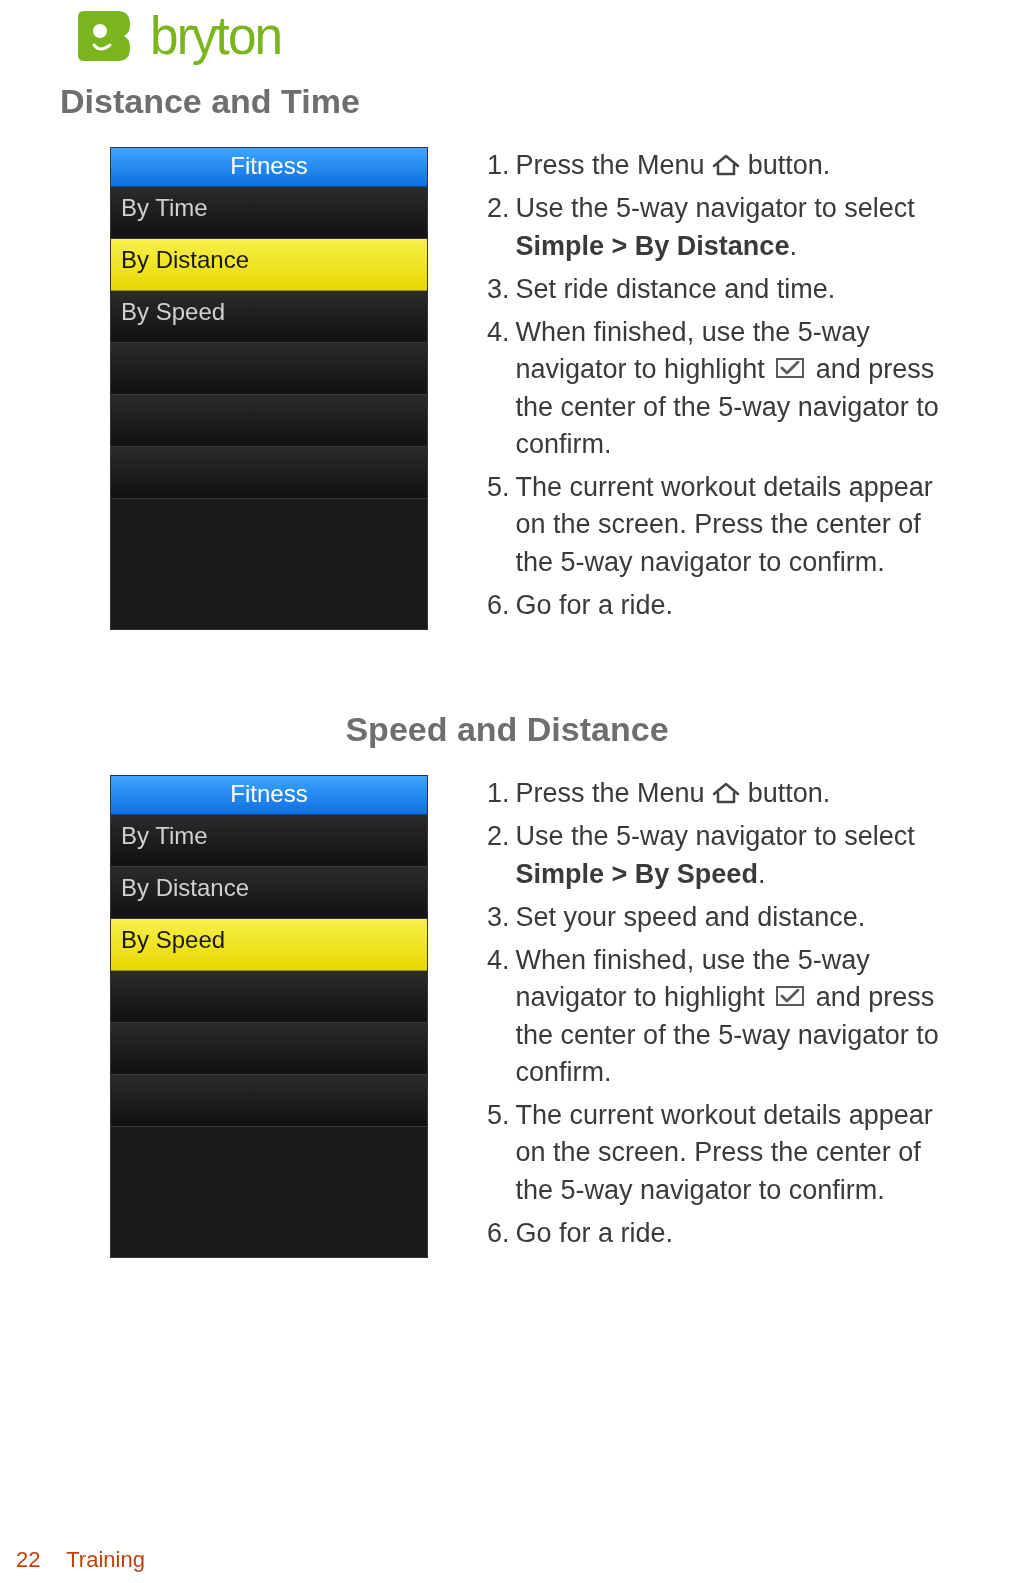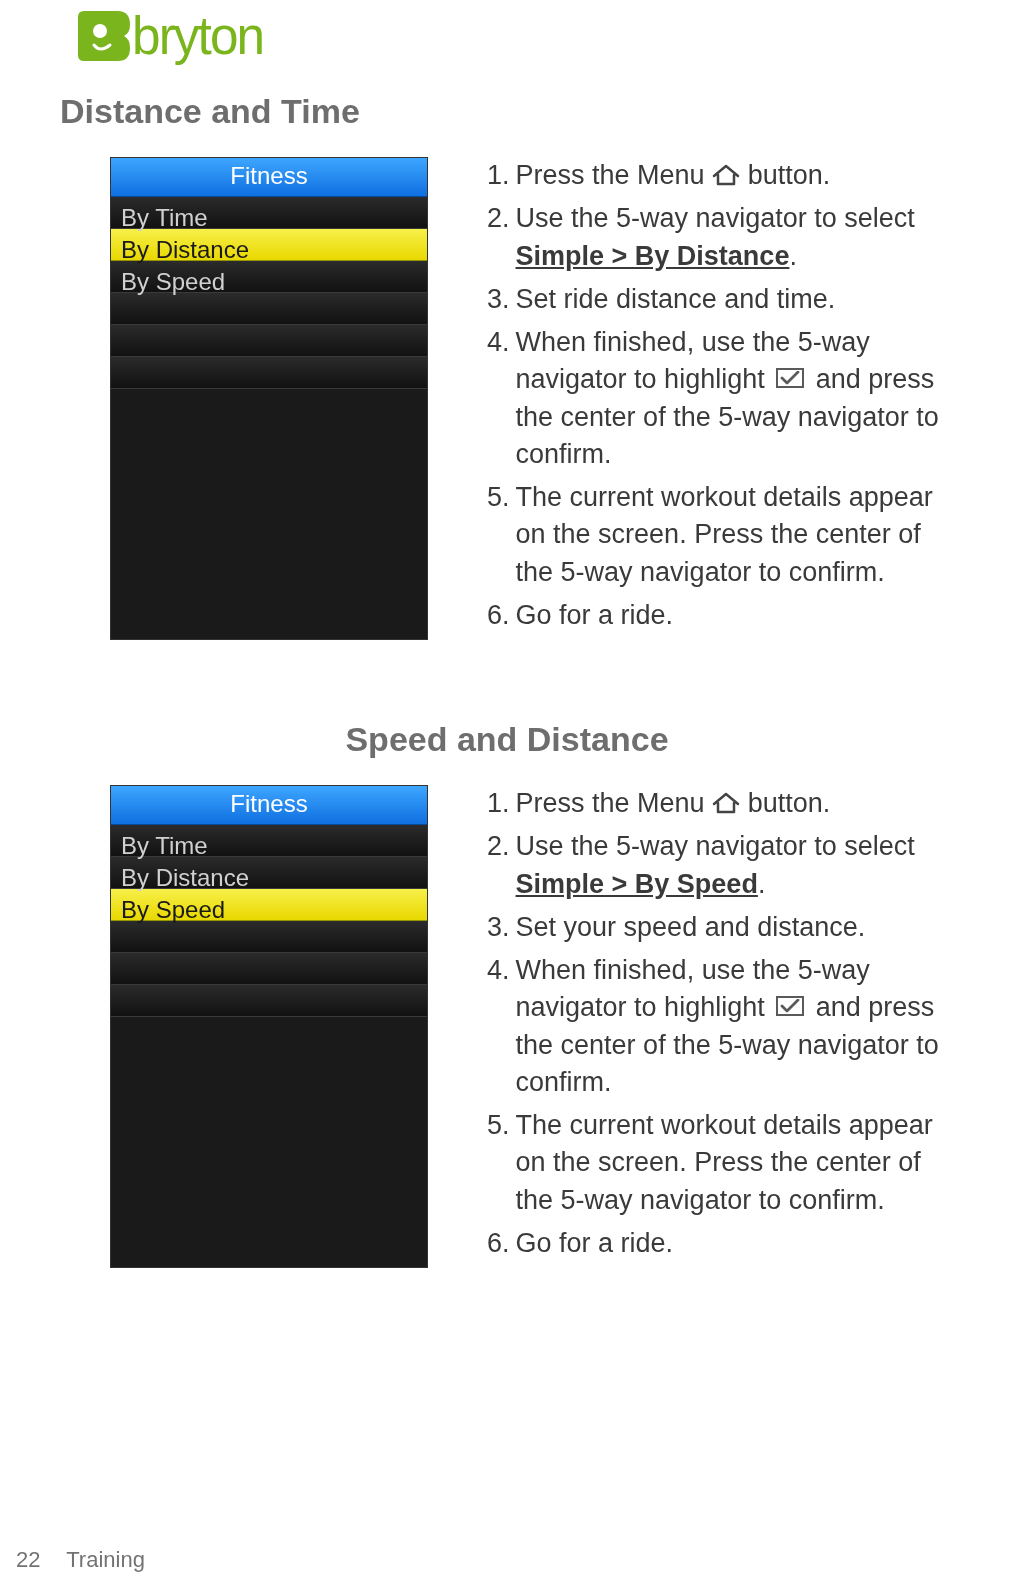--- a/index.html
+++ b/index.html
@@ -10,20 +10,21 @@
       height: 1583px;
       position: relative;
       color: #3a3a3a;
       padding: 0 60px;
     }
 
     
     .logo-wrap {
       display: flex;
       align-items: center;
+      gap: 18px;
       padding-top: 4px;
       padding-left: 18px;
       text-align: center;
     }
     .logo-mark {
       width: 54px;
       height: 52px;
     }
     .logo-text {
       color: #7ab51d;
@@ -32,21 +33,21 @@
       letter-spacing: -2px;
       font-family: "Arial Rounded MT Bold", "Segoe UI", Arial, sans-serif;
       transform: scaleX(0.95);
       transform-origin: left center;
     }
 
     h1.section-title {
       color: #6e6e6e;
       font-weight: 700;
       font-size: 34px;
-      margin-top: 26px;
+      margin-top: 16px;
       margin-bottom: 26px;
     }
 
     h1.section-title.second {
       margin-top: 80px;
       text-align: center;
     }
 
     .section-body {
       display: flex;
@@ -70,21 +71,21 @@
       padding: 4px 0 6px 0;
       border-bottom: 1px solid #064a9e;
     }
     .device-row {
       font-family: Arial, sans-serif;
       font-size: 24px;
       color: #d0d0d0;
       padding: 7px 10px 12px 10px;
       border-bottom: 1px solid #3a3a3a;
       background: linear-gradient(#2b2b2b, #111);
-      height: 32px;
+      height: 52px;
     }
     .device-row.selected {
       background: linear-gradient(#f7f04a, #e8d800);
       color: #1a1a1a;
       border-bottom: 1px solid #969600;
     }
     .device-row.empty { background: linear-gradient(#2b2b2b, #111); }
 
     
     .steps {
@@ -96,21 +97,21 @@
     .steps ol { list-style: none; }
     .steps li {
       display: flex;
       margin-bottom: 6px;
     }
     .step-num {
       flex: 0 0 auto;
       padding-right: 6px;
     }
     .step-text { flex: 1; }
-    .step-text b { font-weight: 700; text-decoration: underline; }
+    .step-text b { font-weight: 700; }
 
     .house-icon, .check-icon {
       display: inline-block;
       vertical-align: -2px;
     }
     .house-icon svg, .check-icon svg { display: block; }
 
     .check-icon {
       border: 2px solid #5a5a5a;
       background: #fff;
@@ -118,21 +119,21 @@
       margin: 0 4px;
       vertical-align: 0;
     }
 
     
     .footer {
       position: absolute;
       left: 16px;
       bottom: 10px;
       font-size: 22px;
-      color: #737373;
+      color: #c2410c;
     }
     .footer .pg { margin-right: 20px; }
   </style>
 </head>
 <body>
 
 <div class="logo-wrap">
   <span class="logo-mark">
     <svg viewBox="0 0 54 52" width="54" height="52">
       <path d="M6 2 h34 q12 0 12 14 q0 8 -6 11 q6 3 6 12 q0 13 -12 13 h-34 q-6 0 -6 -6 v-38 q0 -6 6 -6 z" fill="#7ab51d"></path>

